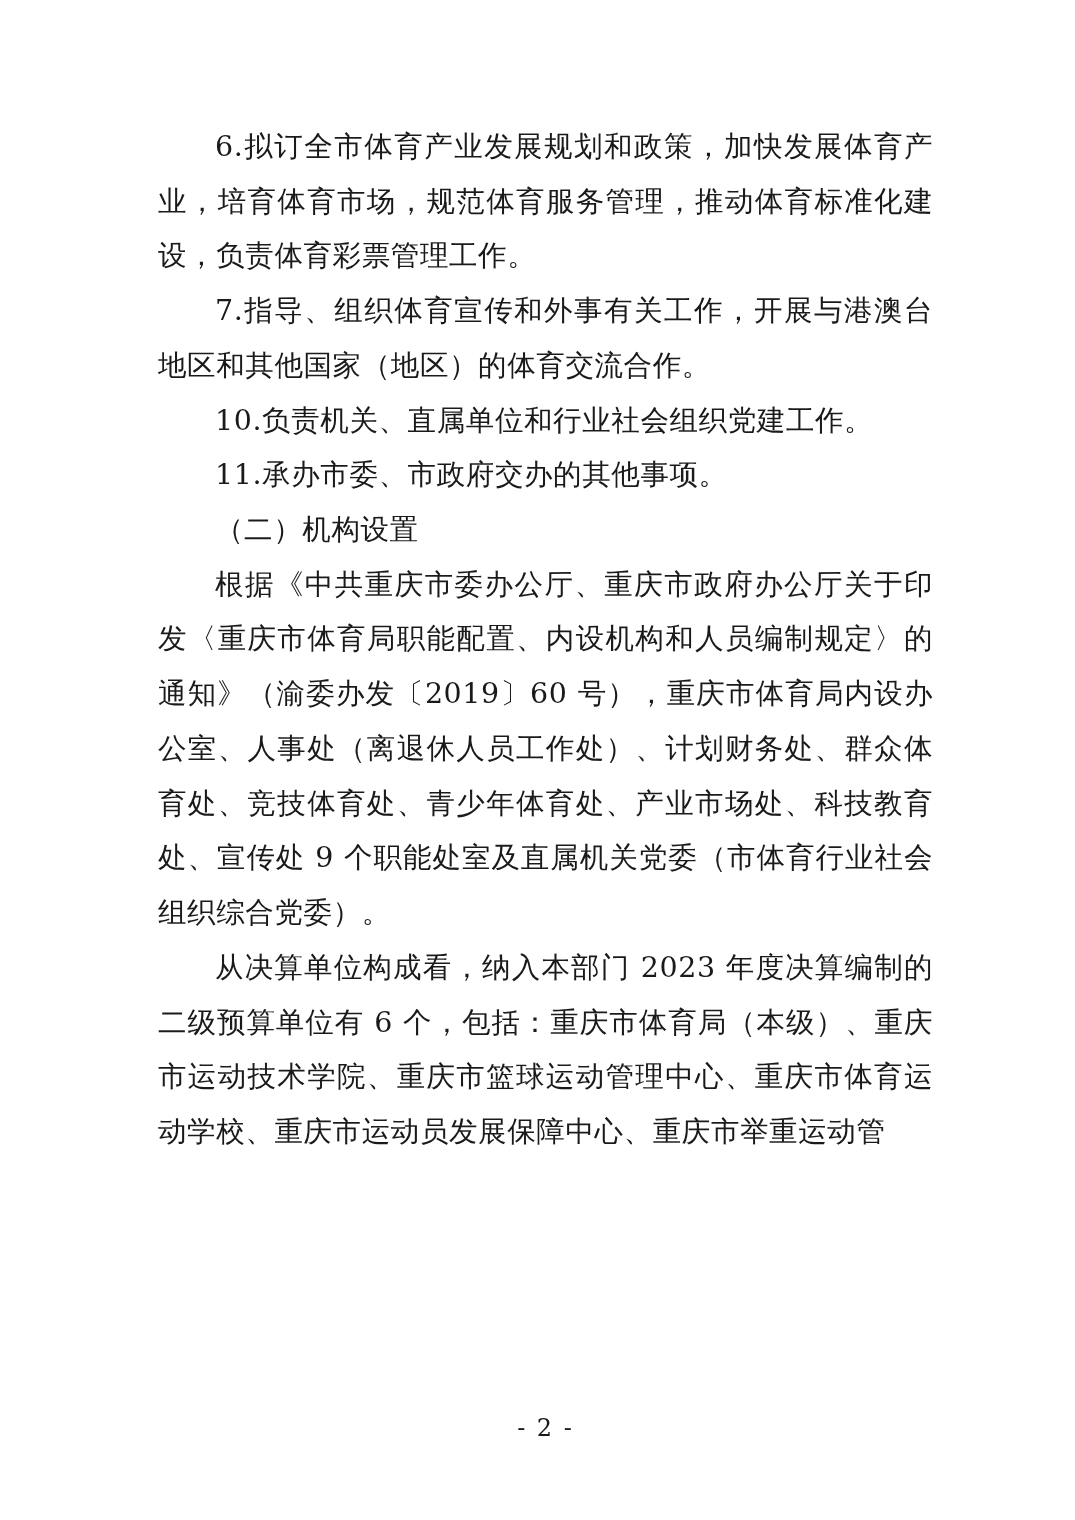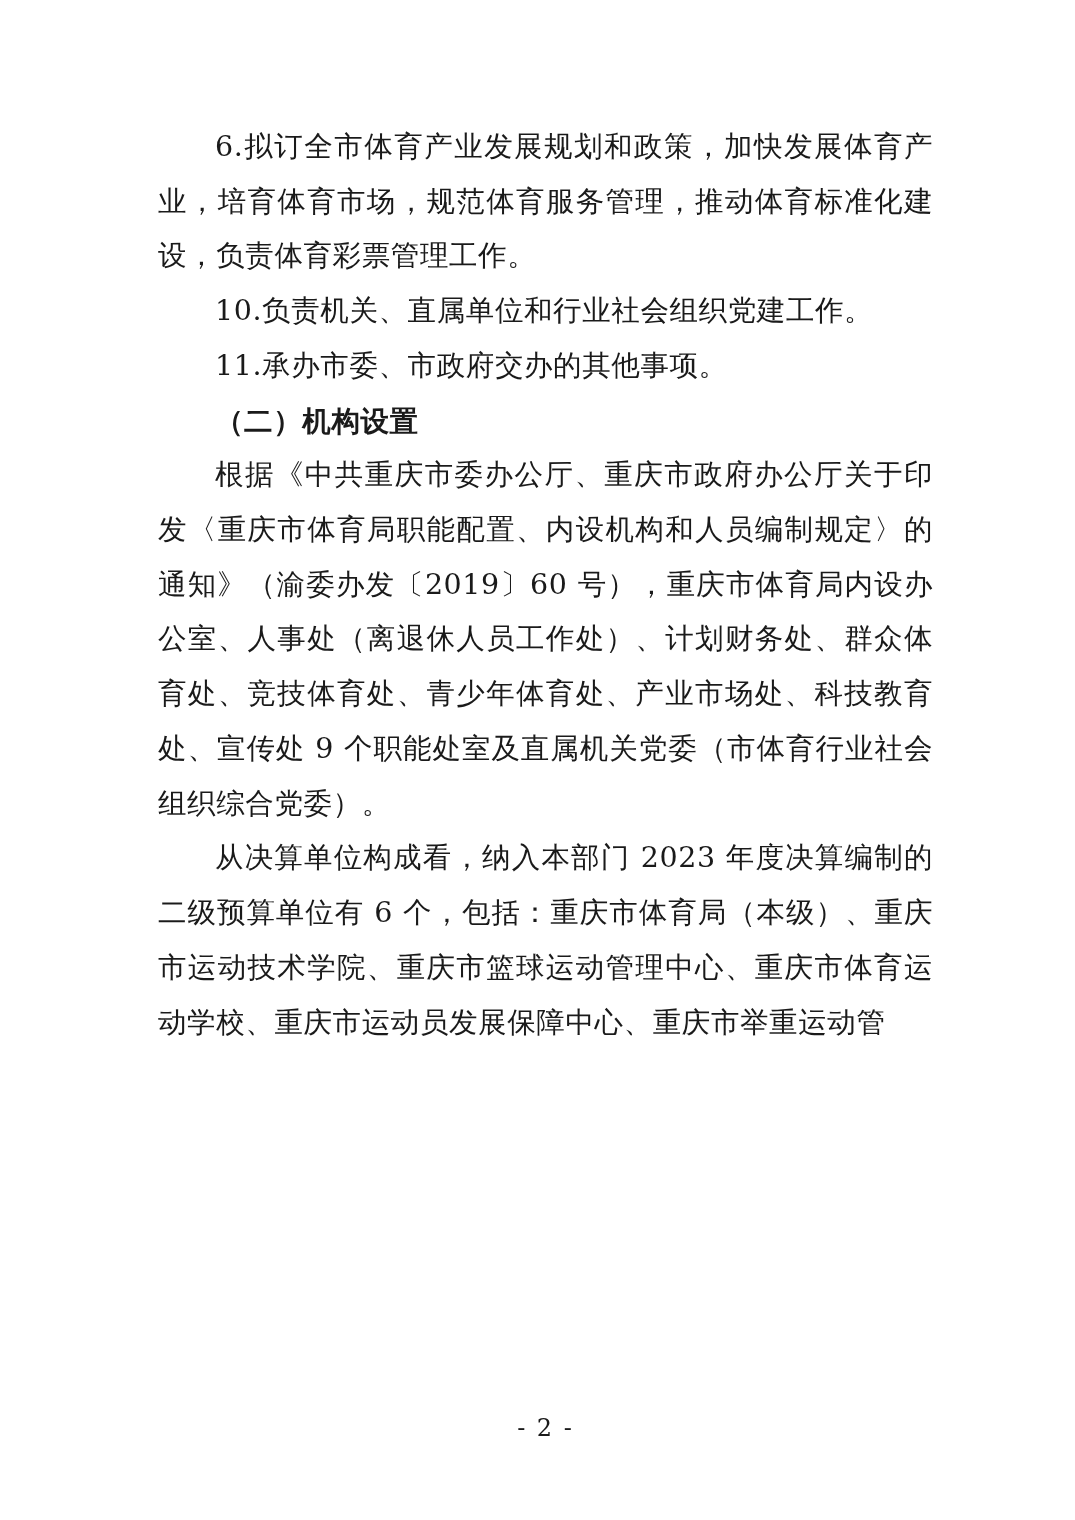--- a/index.html
+++ b/index.html
@@ -29,40 +29,41 @@
     line-height: 1.92;
     text-align: justify;
     text-justify: inter-ideograph;
     letter-spacing: 0.6px;
   }
   .para {
     margin: 0;
     text-indent: 2em;
   }
   .para.sub-head {
-    font-weight: 700;
+    font-weight: 400;
   }
   .page-number {
     position: absolute;
     left: 0;
     right: 0;
     bottom: 78px;
     text-align: center;
     font-size: 24px;
     letter-spacing: 2px;
     font-family: "DejaVu Serif", "Liberation Serif", serif;
     color: #1a1a1a;
   }
 </style>
 </head>
 <body>
 
 <div class="page">
   <div class="doc-body">
     <p class="para">6.拟订全市体育产业发展规划和政策，加快发展体育产业，培育体育市场，规范体育服务管理，推动体育标准化建设，负责体育彩票管理工作。</p>
+    <p class="para">7.指导、组织体育宣传和外事有关工作，开展与港澳台地区和其他国家（地区）的体育交流合作。</p>
     <p class="para">10.负责机关、直属单位和行业社会组织党建工作。</p>
     <p class="para">11.承办市委、市政府交办的其他事项。</p>
     <p class="para sub-head">（二）机构设置</p>
     <p class="para">根据《中共重庆市委办公厅、重庆市政府办公厅关于印发〈重庆市体育局职能配置、内设机构和人员编制规定〉的通知》（渝委办发〔2019〕60 号），重庆市体育局内设办公室、人事处（离退休人员工作处）、计划财务处、群众体育处、竞技体育处、青少年体育处、产业市场处、科技教育处、宣传处 9 个职能处室及直属机关党委（市体育行业社会组织综合党委）。</p>
     <p class="para">从决算单位构成看，纳入本部门 2023 年度决算编制的二级预算单位有 6 个，包括：重庆市体育局（本级）、重庆市运动技术学院、重庆市篮球运动管理中心、重庆市体育运动学校、重庆市运动员发展保障中心、重庆市举重运动管</p>
   </div>
   <div class="page-number">- 2 -</div>
 </div>
 
 </body></html>

